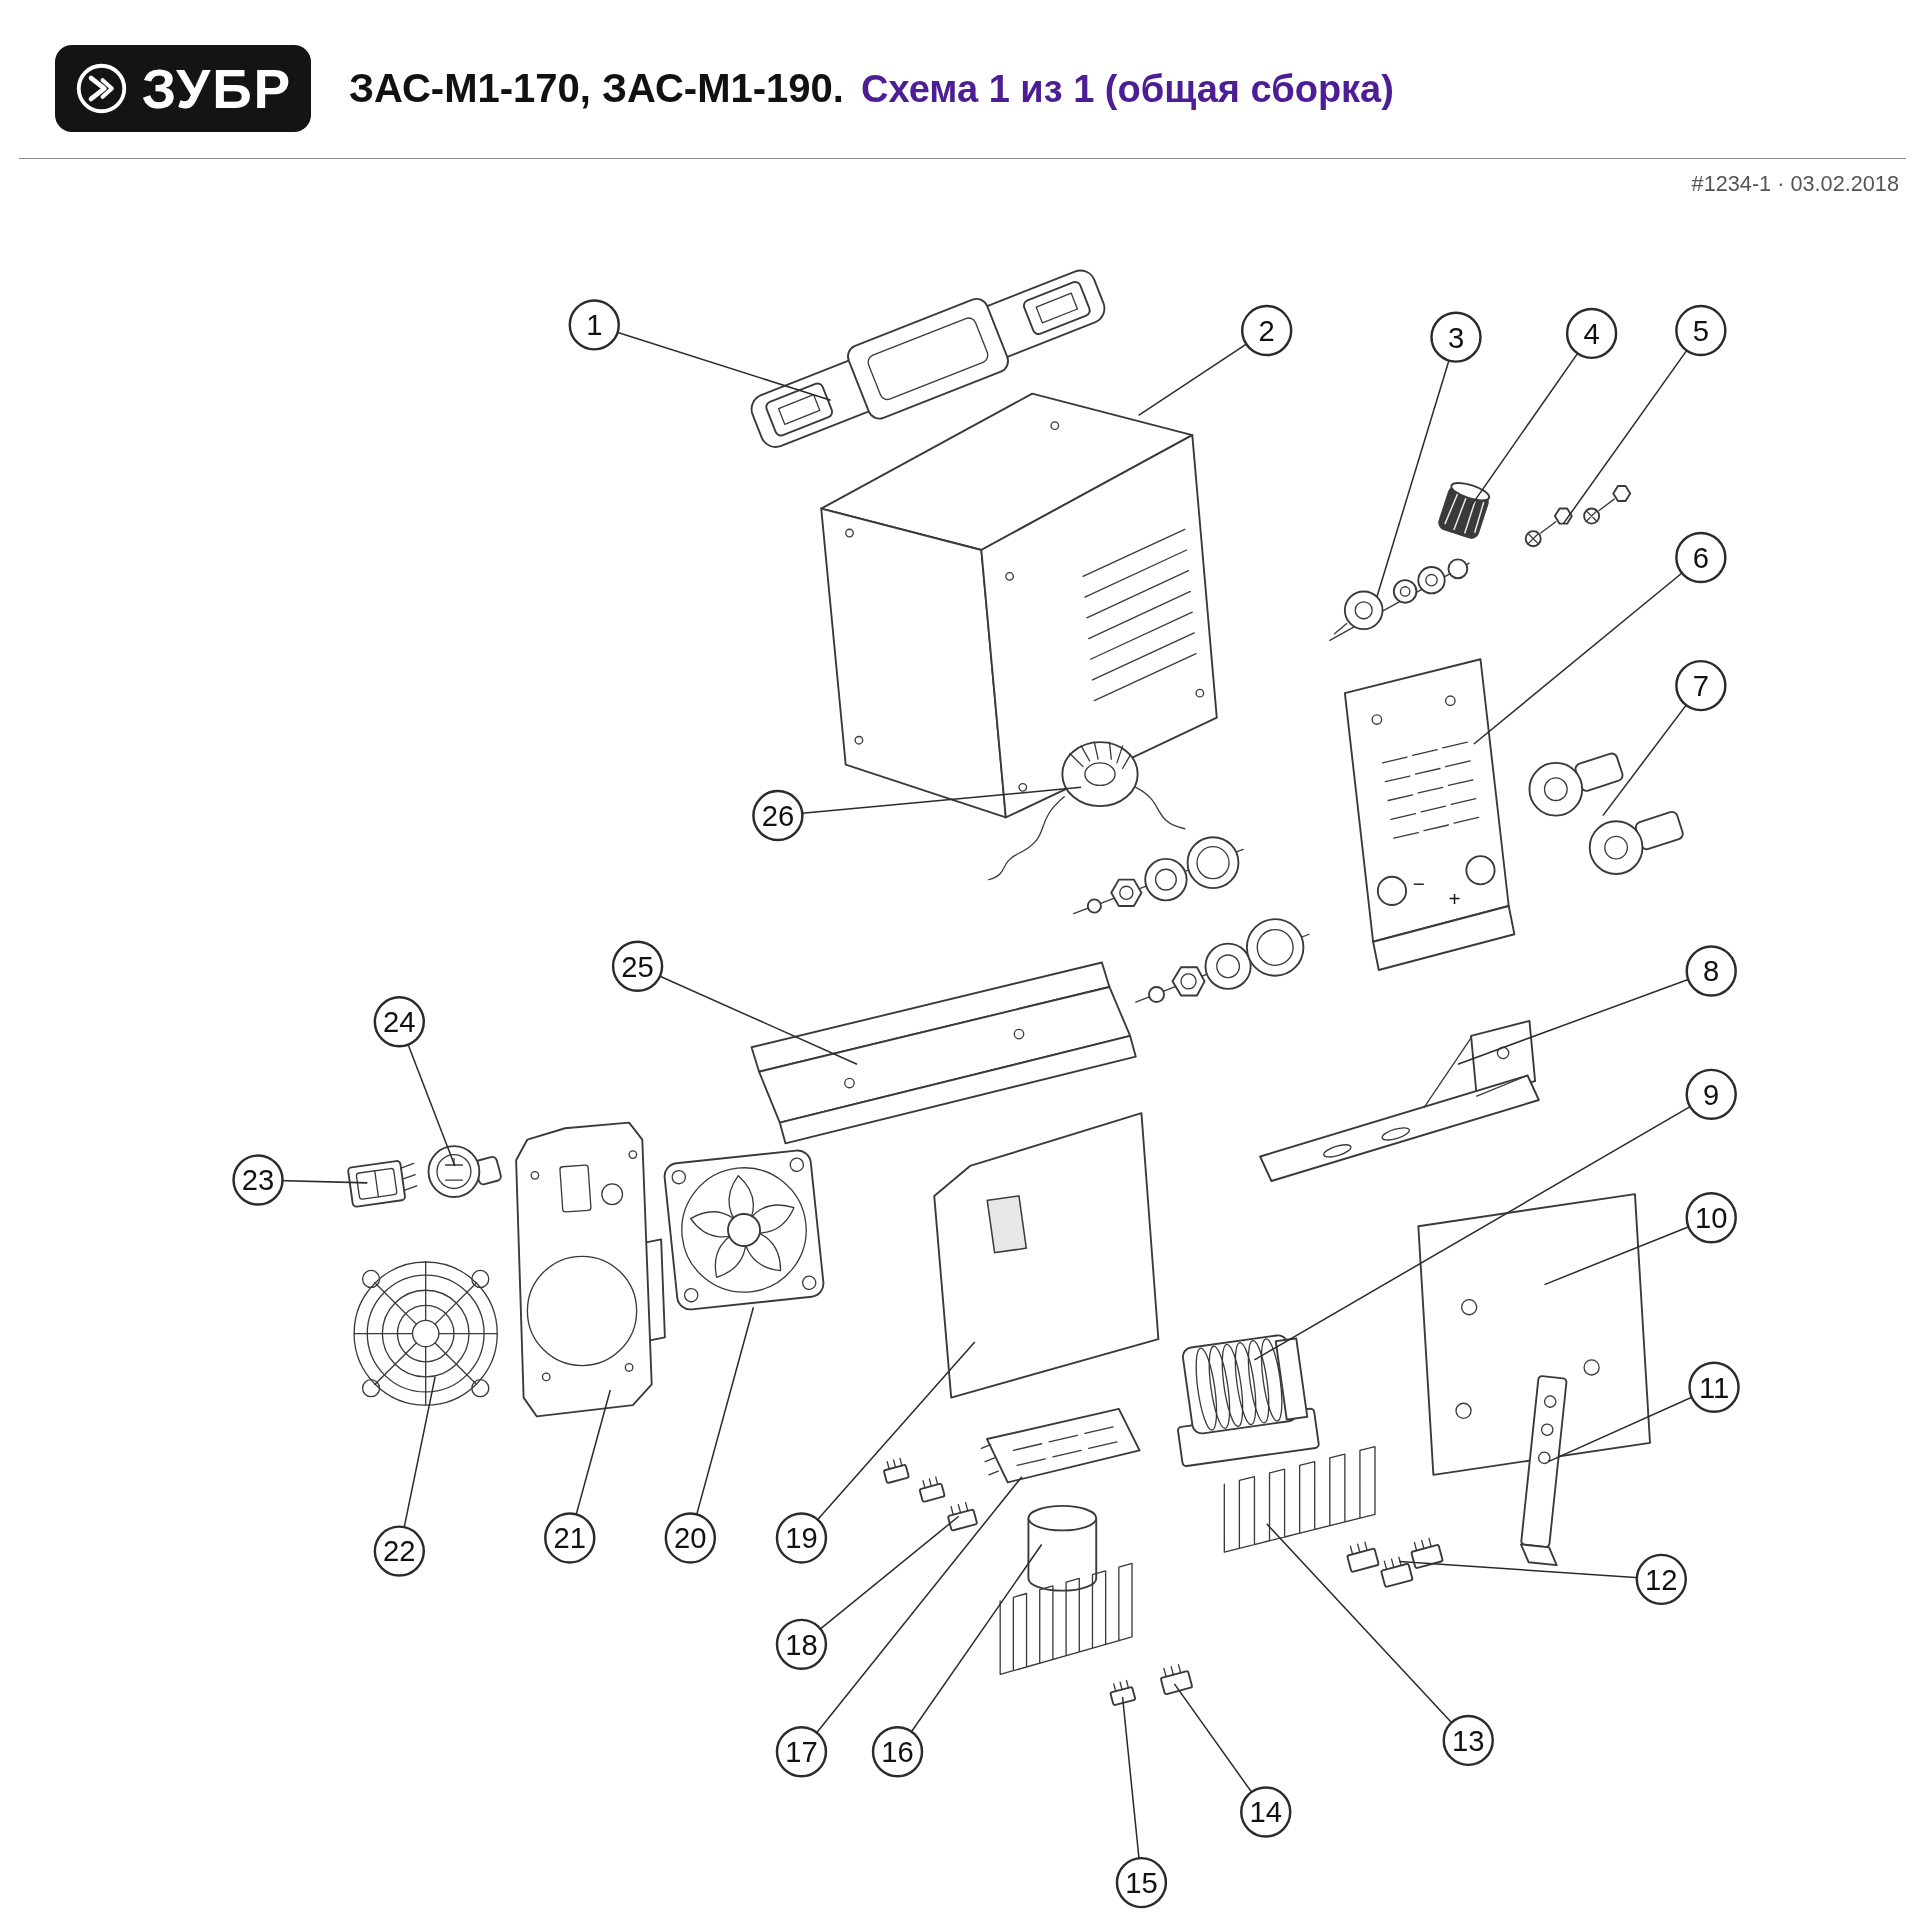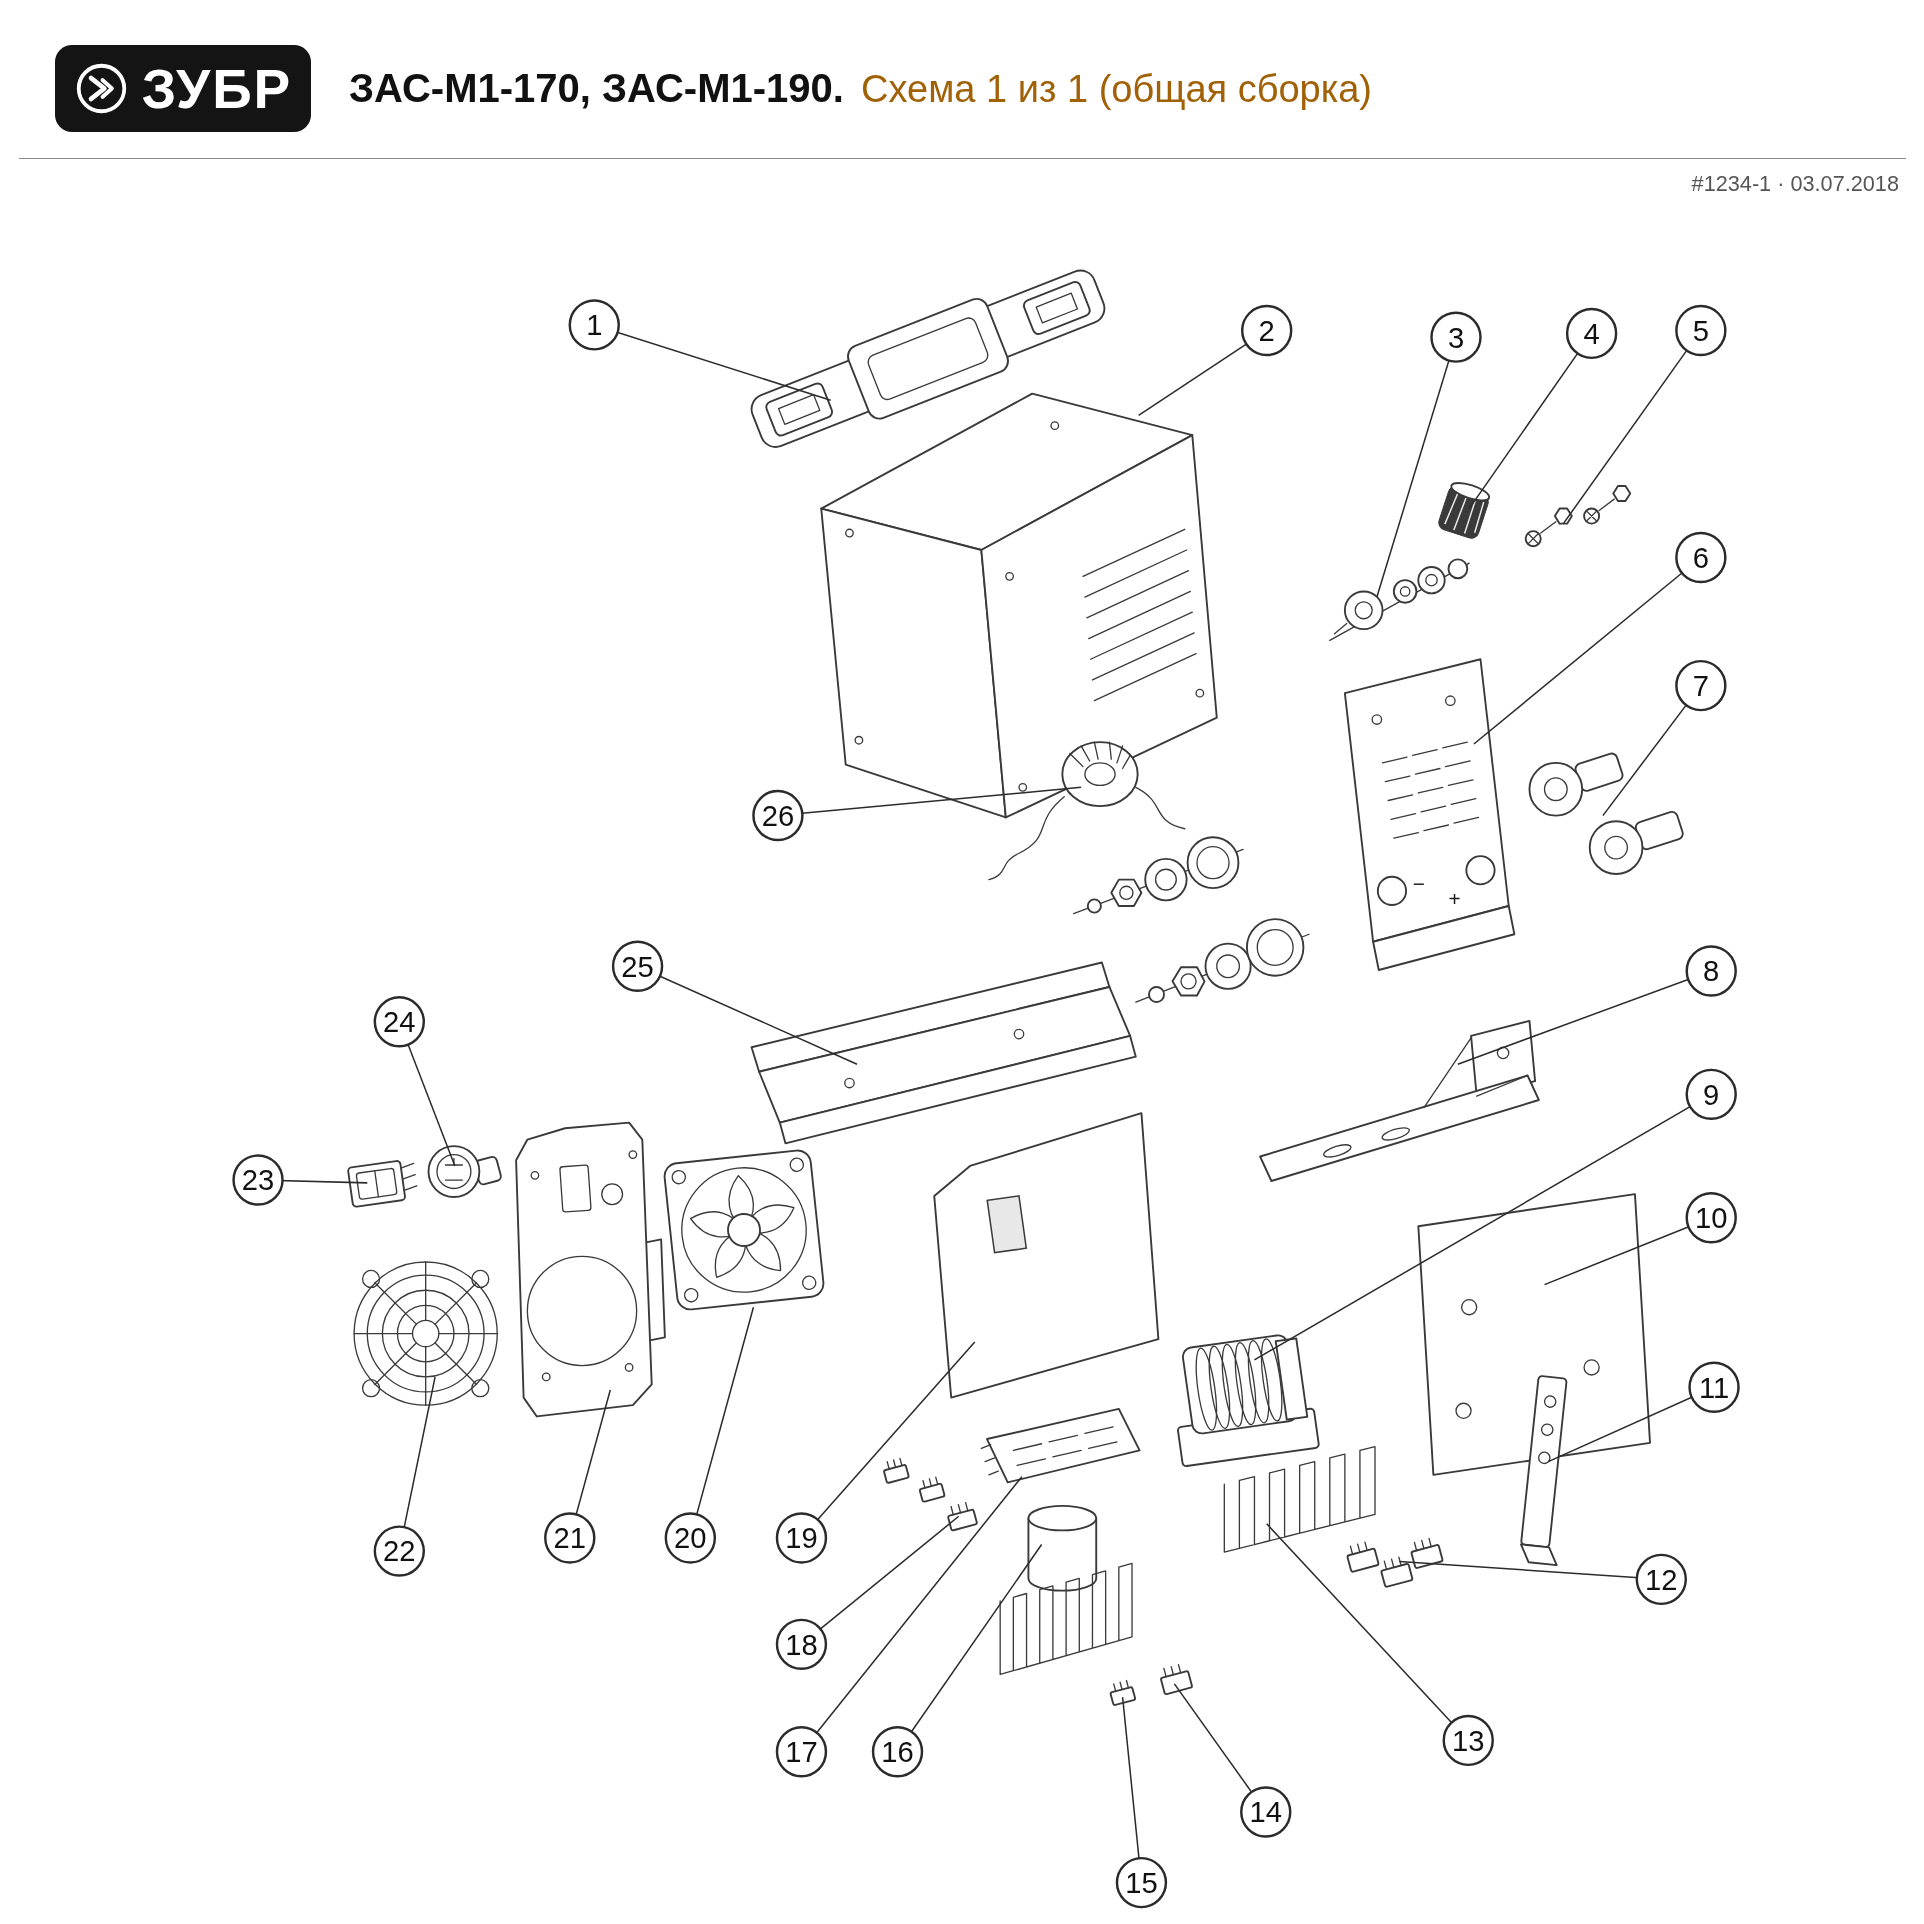--- a/index.html
+++ b/index.html
@@ -4,21 +4,21 @@
 <style>
   html,body{margin:0;padding:0;background:#fff;}
   body{width:1925px;height:1925px;position:relative;overflow:hidden;
        font-family:"Liberation Sans",sans-serif;color:#1a1a1a;}
   .header{position:absolute;top:45px;left:55px;display:flex;align-items:center;gap:38px;}
   .logo{background:#141414;border-radius:17px;width:256px;height:87px;display:flex;
         align-items:center;justify-content:center;gap:13px;color:#fff;
         font-weight:bold;font-size:55px;letter-spacing:1.9px;}
   .title-line{white-space:nowrap;}
   .title-bold{font-weight:bold;font-size:40px;color:#111;}
-  .title-reg{font-weight:normal;font-size:38px;color:#a16207;margin-left:13px;}
+  .title-reg{font-weight:bold;font-size:38px;color:#4c1d95;margin-left:13px;}
   .rule{position:absolute;top:158px;left:19px;right:19px;border-top:1.4px solid #8a8a8a;}
   .docref{position:absolute;top:171px;right:26px;font-size:21.7px;color:#555;}
   svg.diagram{position:absolute;left:0;top:0;}
   .part{fill:#fff;stroke:#3a3a3a;stroke-width:2;stroke-linejoin:round;stroke-linecap:round;}
   .thin{fill:none;stroke:#3a3a3a;stroke-width:1.4;stroke-linejoin:round;stroke-linecap:round;}
   .dark{fill:#3a3a3a;stroke:#3a3a3a;}
   .shade{fill:#e8e8e8;stroke:#3a3a3a;stroke-width:1.6;}
   .callout-line{stroke:#2b2b2b;stroke-width:1.6;}
   .callout-circle{fill:#fff;stroke:#2b2b2b;stroke-width:2.6;}
   .callout-num{font-size:31px;fill:#111;text-anchor:middle;font-family:"Liberation Sans",sans-serif;}
@@ -35,21 +35,21 @@
       <polyline points="30,20 40,29 30,38" fill="none" stroke="#fff" stroke-width="4" stroke-linecap="round" stroke-linejoin="round"></polyline>
     </svg>
     <span>ЗУБР</span>
   </div>
   <div class="title-line">
     <span class="title-bold">ЗАС-М1-170, ЗАС-М1-190.</span>
     <span class="title-reg">Схема 1 из 1 (общая сборка)</span>
   </div>
 </div>
 <div class="rule"></div>
-<div class="docref">#1234-1 · 03.07.2018</div>
+<div class="docref">#1234-1 · 03.02.2018</div>
 
 <svg class="diagram" width="1925" height="1925" viewBox="0 0 2044 2044">
 
   <g transform="rotate(-21.5 985 380)">
     <rect x="790" y="352" width="390" height="58" rx="16" class="part"></rect>
     <rect x="906" y="340" width="158" height="82" rx="12" class="part"></rect>
     <rect x="924" y="356" width="122" height="50" rx="8" class="thin"></rect>
     <rect x="806" y="362" width="64" height="38" rx="6" class="part"></rect>
     <rect x="818" y="372" width="40" height="18" class="thin"></rect>
     <rect x="1100" y="362" width="64" height="38" rx="6" class="part"></rect>

